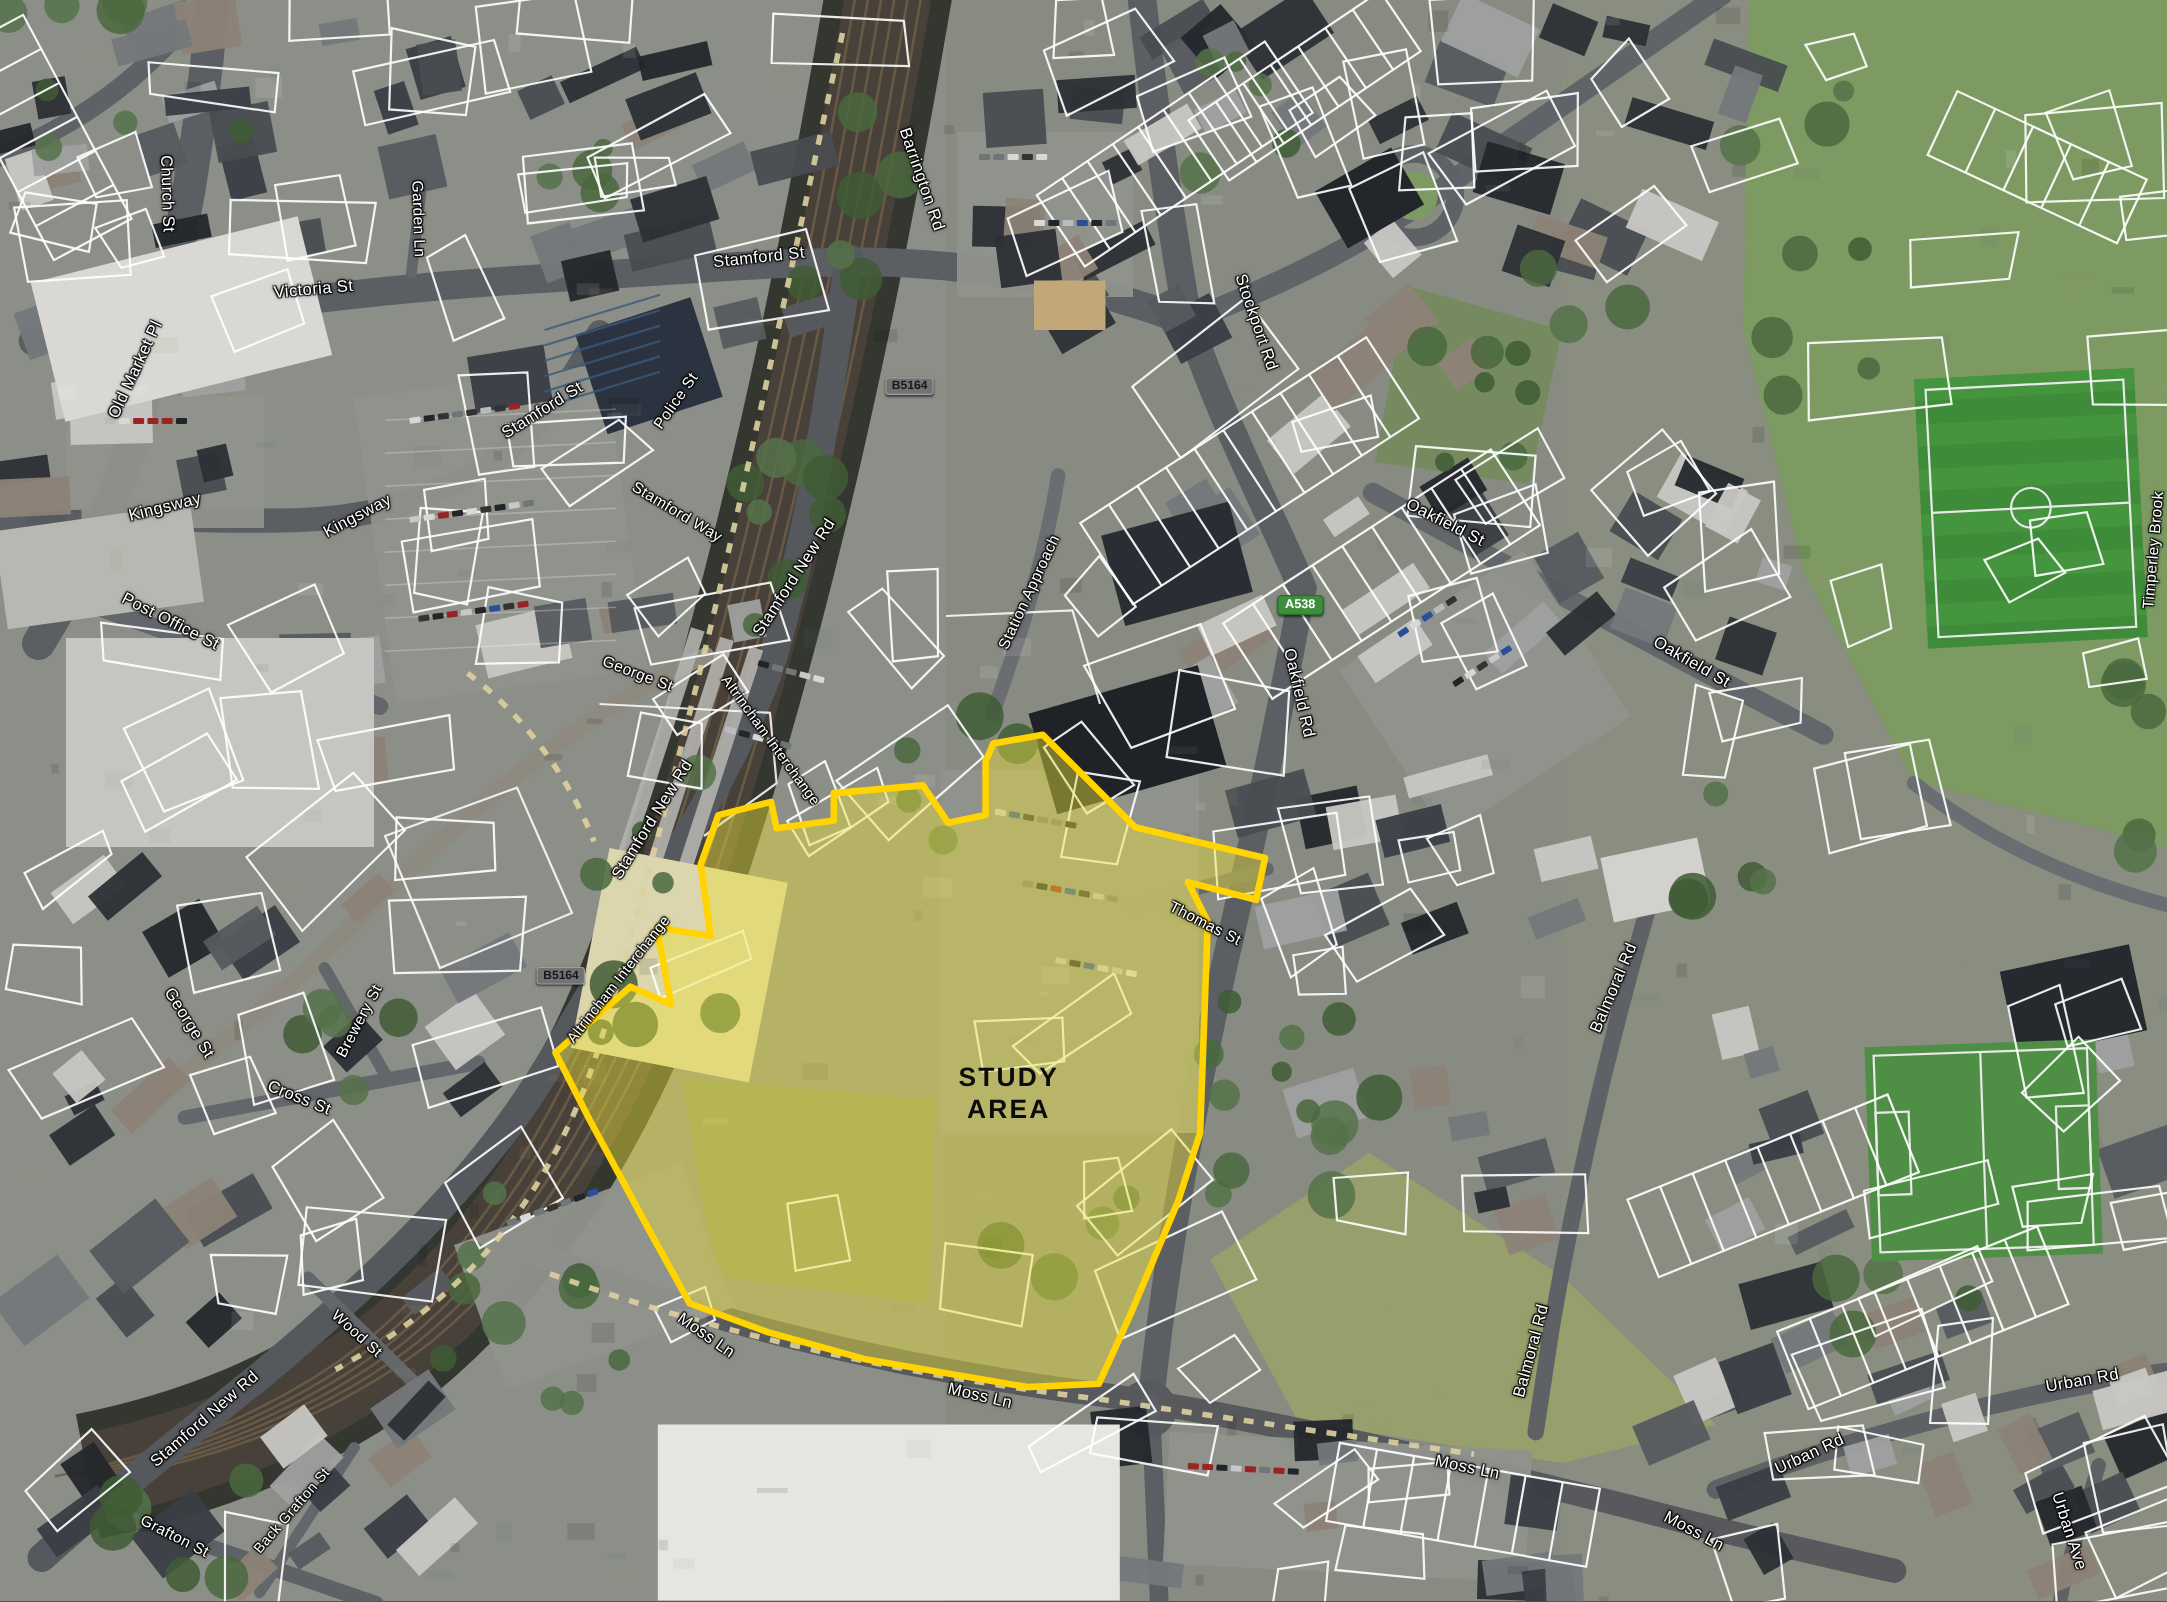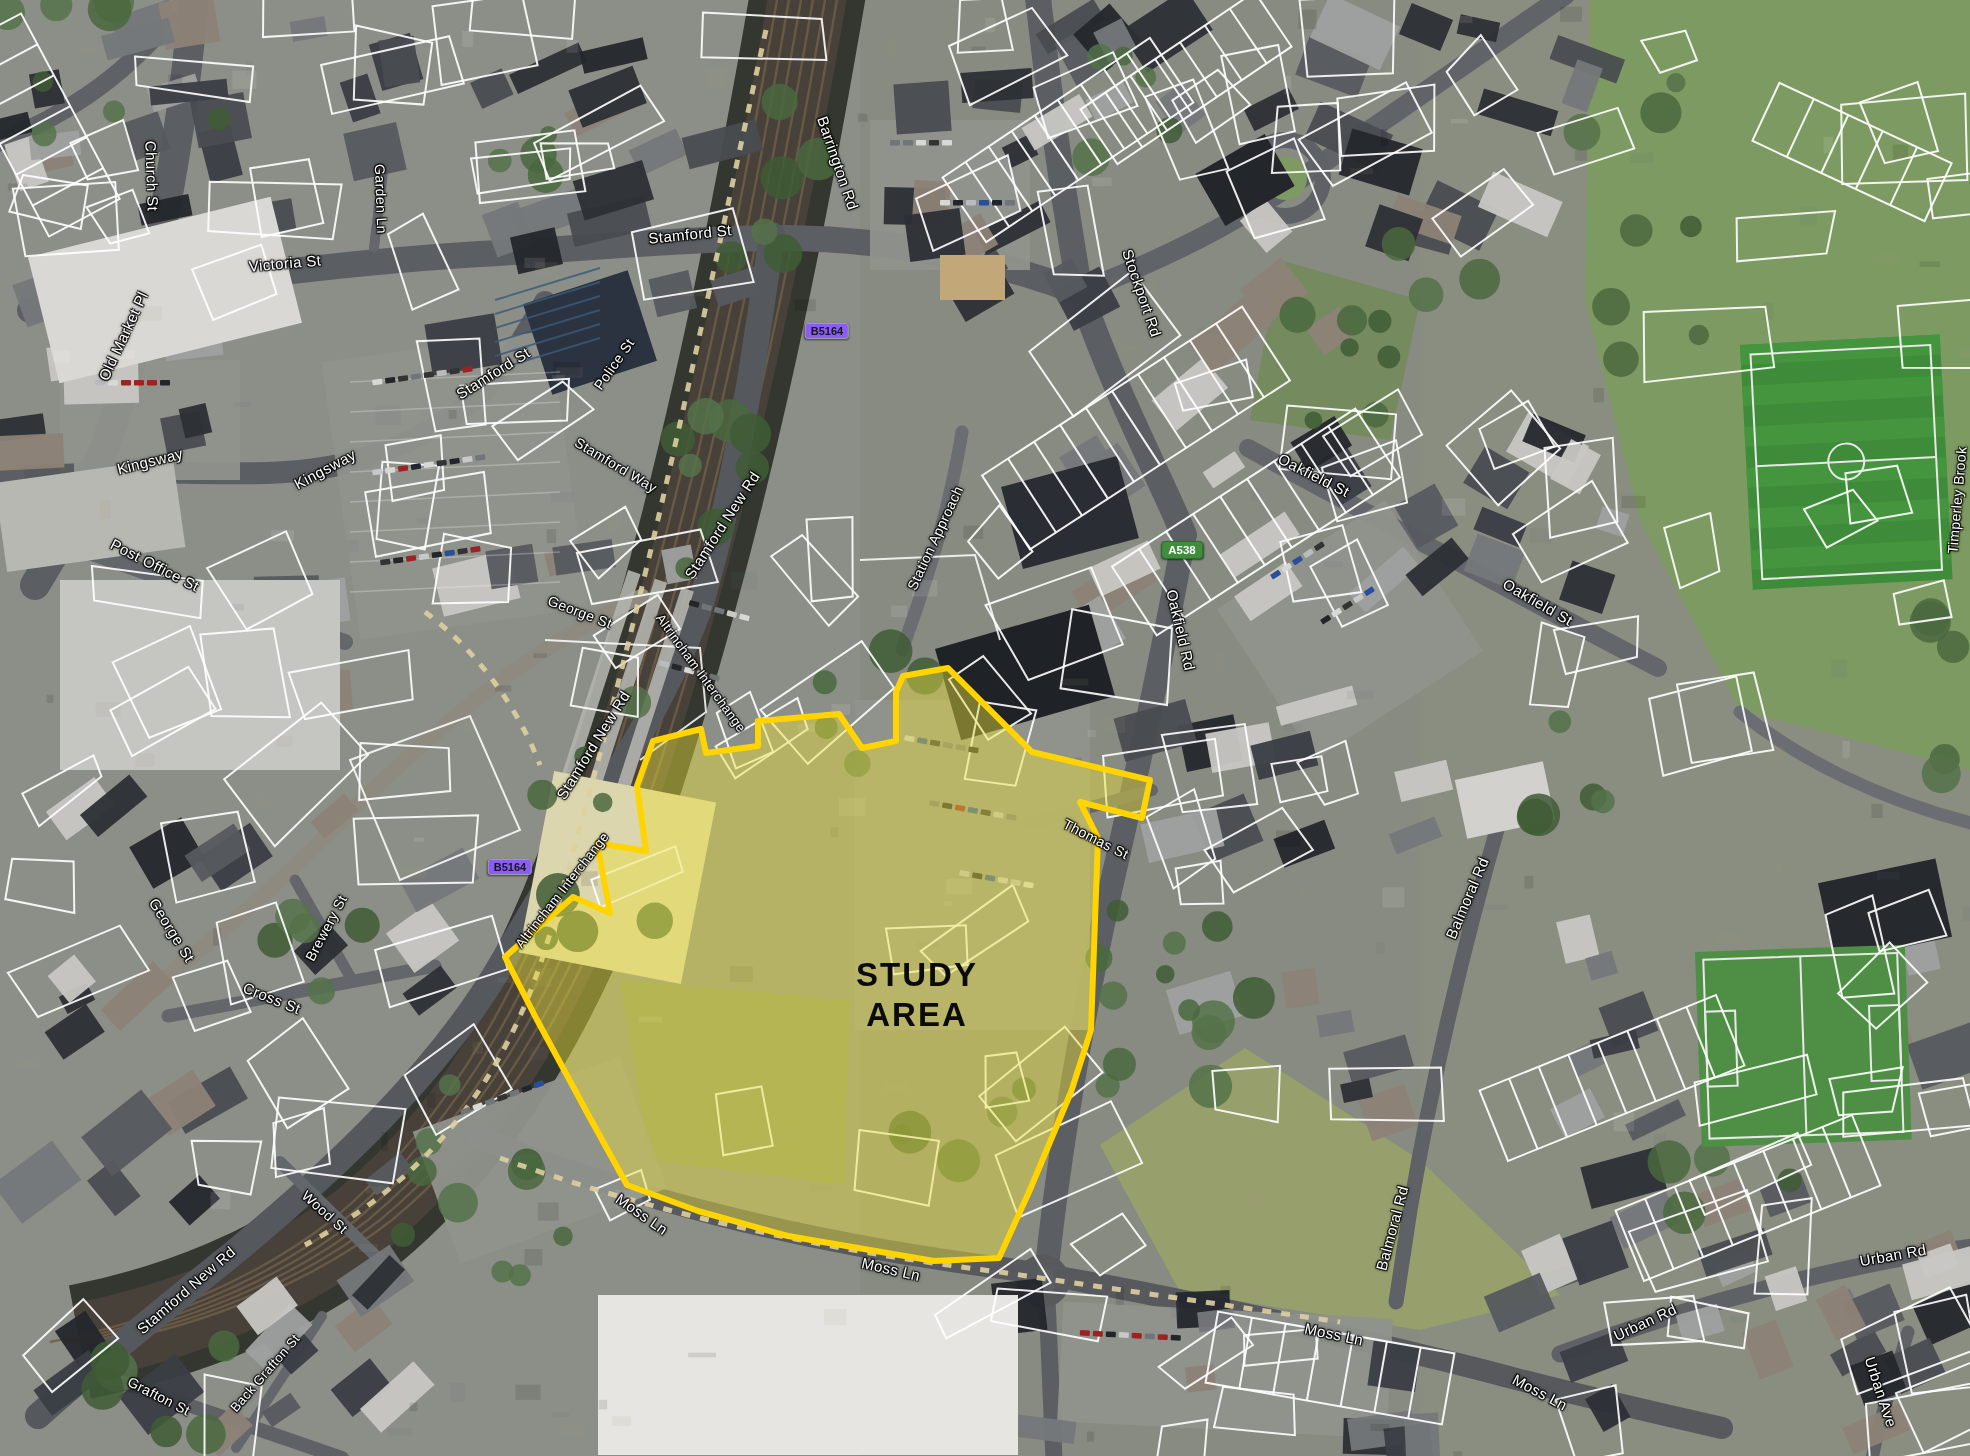--- a/index.html
+++ b/index.html
@@ -10,24 +10,24 @@
     position:absolute;color:#ffffff;font-size:15px;font-weight:400;white-space:nowrap;
     letter-spacing:.4px;
     text-shadow:-1px -1px 1px rgba(0,0,0,.95),1px -1px 1px rgba(0,0,0,.95),
                 -1px 1px 1px rgba(0,0,0,.95),1px 1px 1px rgba(0,0,0,.95),
                 0 0 4px rgba(0,0,0,.8);
   }
   .road-badge{
     position:absolute;font-size:11px;font-weight:700;white-space:nowrap;
     padding:1px 5px;border-radius:3px;box-shadow:0 1px 2px rgba(0,0,0,.55);
   }
-  .badge-b{background:#8b5cf6;color:#15181c;border:1px solid #9aa0a3;}
+  .badge-b{background:#737373;color:#15181c;border:1px solid #9aa0a3;margin-top:20px;}
   .badge-a{background:#3E8E3E;color:#ffffff;border:1px solid #2c6e2c;font-size:11.5px;padding:2px 6px;border-radius:4px;}
   .study-label{
-    position:absolute;color:#0b0b0b;font-weight:800;font-size:33px;letter-spacing:2px;
+    position:absolute;color:#0b0b0b;font-weight:800;font-size:24px;letter-spacing:2px;
     text-align:center;line-height:1.2;white-space:nowrap;
   }
 </style>
 </head>
 <body>
 
 <div id="map-root">
   <svg id="map-svg" xmlns="http://www.w3.org/2000/svg" viewBox="0 0 1970 1456">
       <rect x="0" y="0" width="1970" height="1456" fill="#868a80"></rect>
       <rect x="0" y="0" width="860" height="1456" fill="#92948c" opacity="0.55"></rect>

